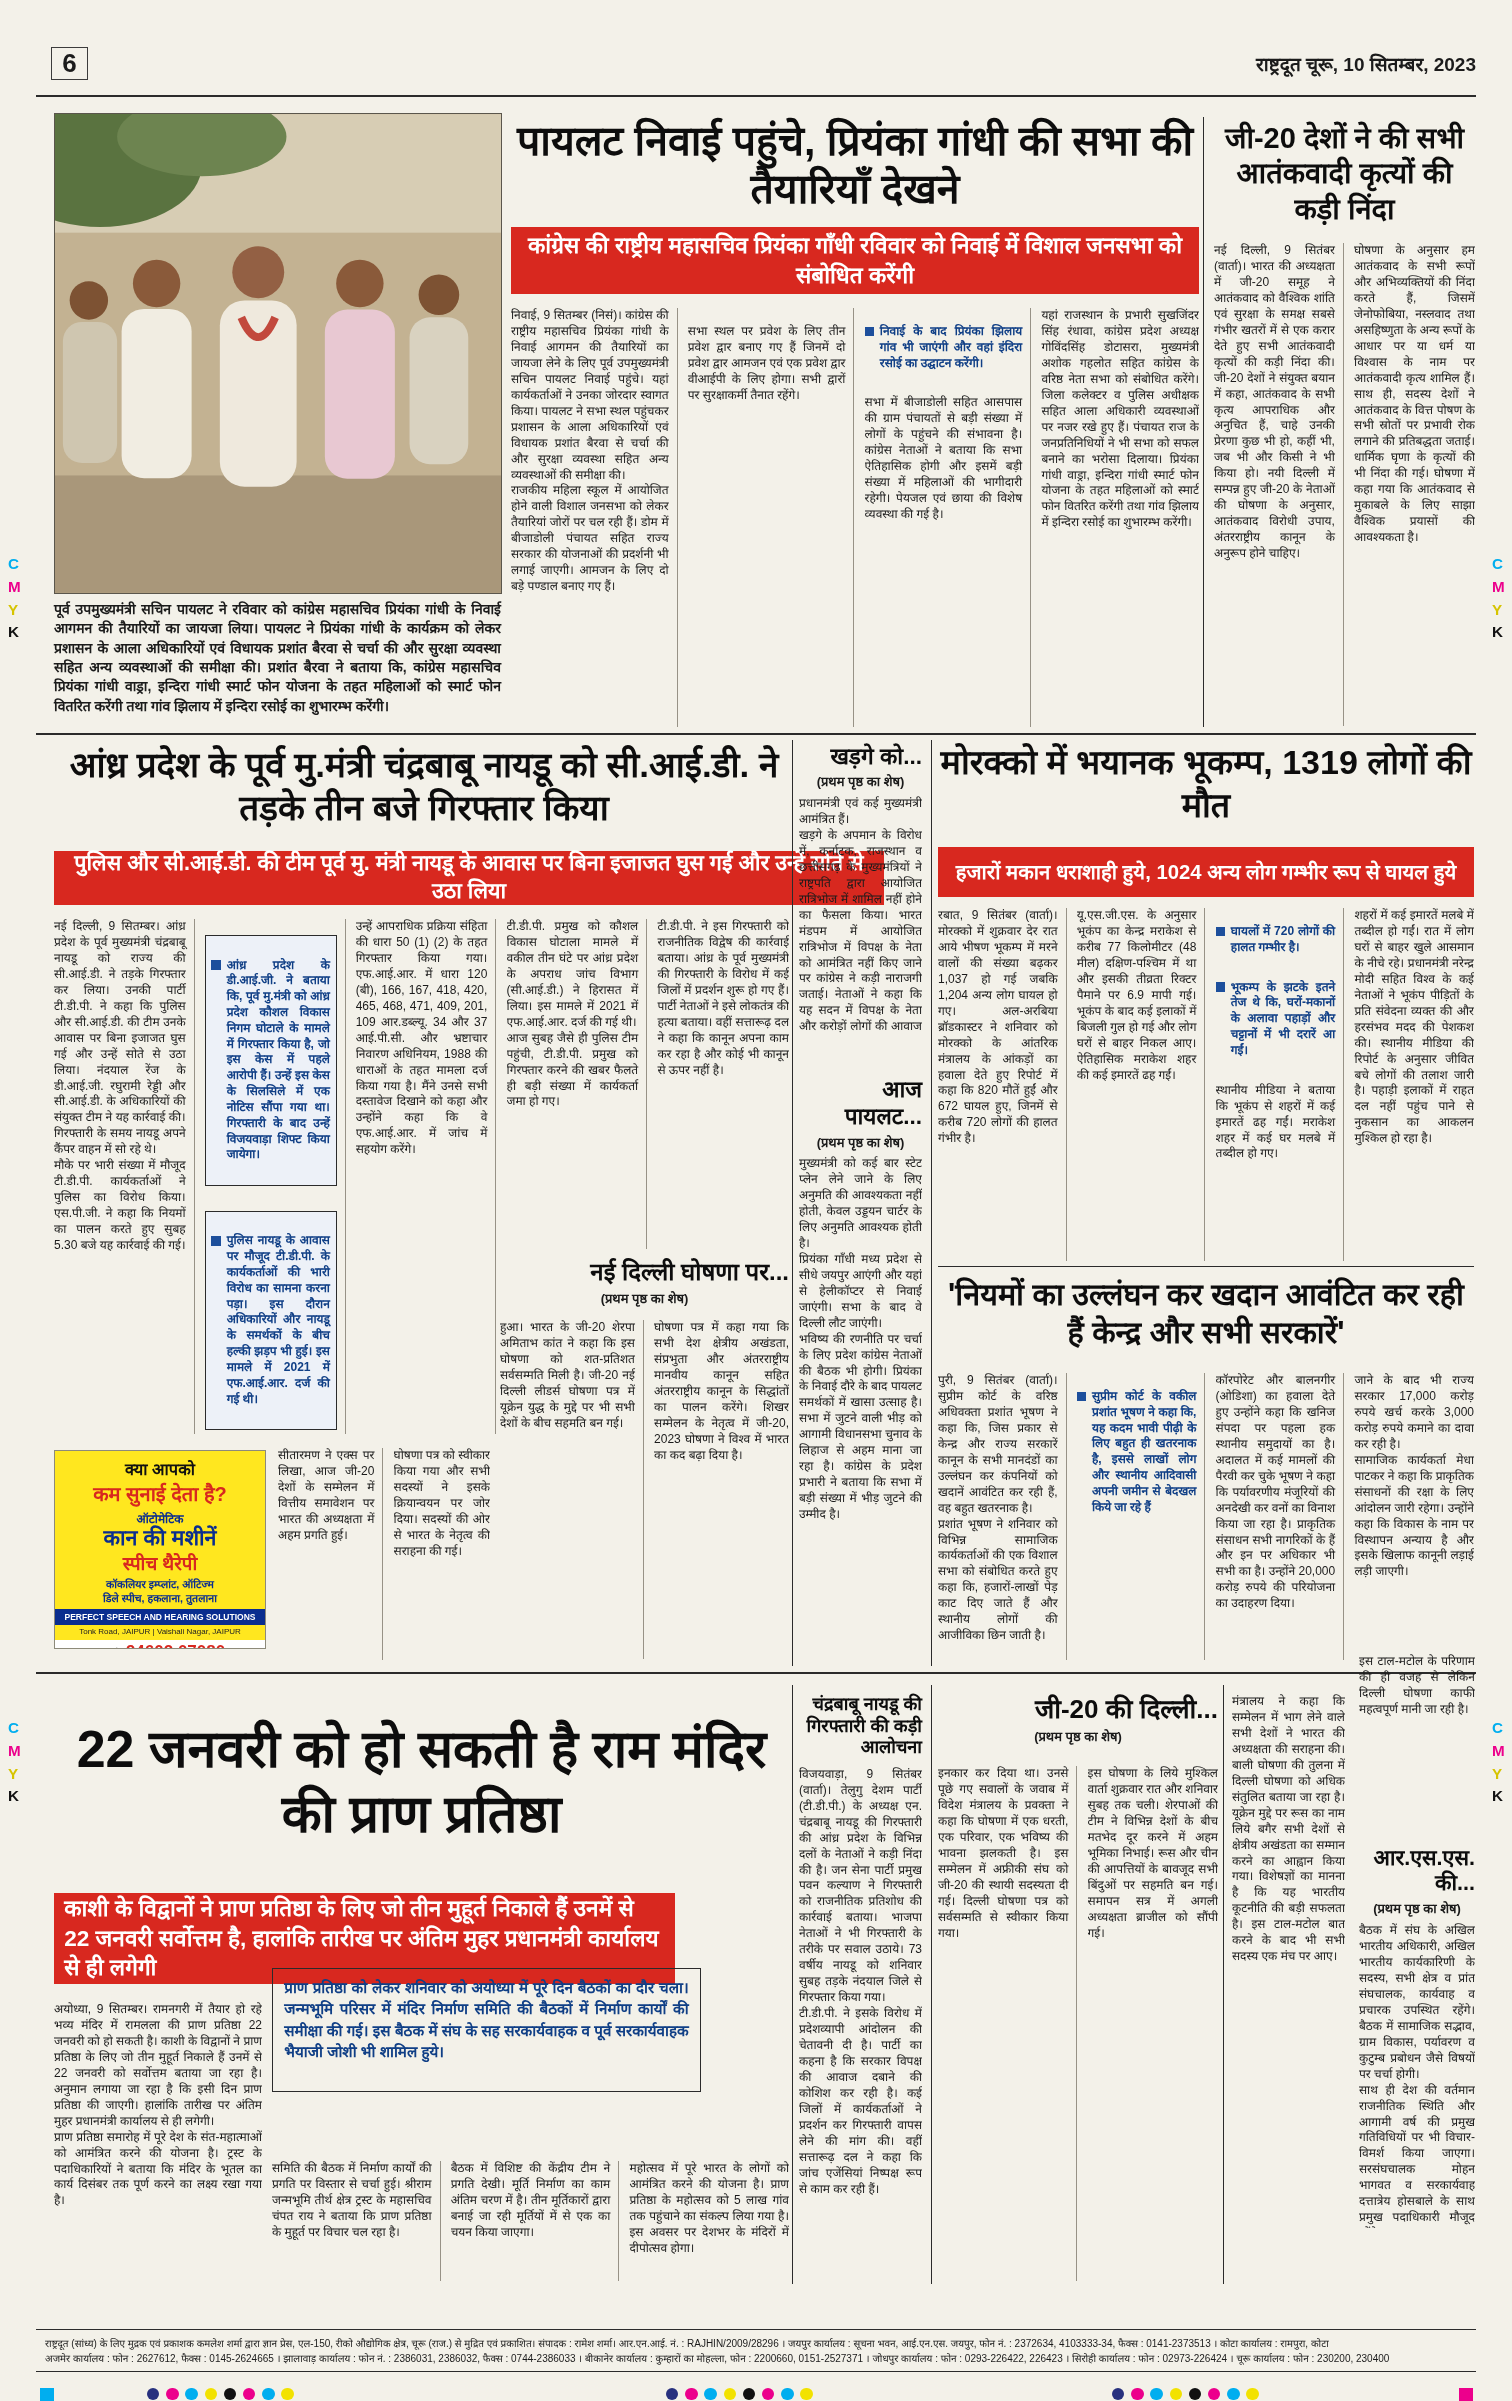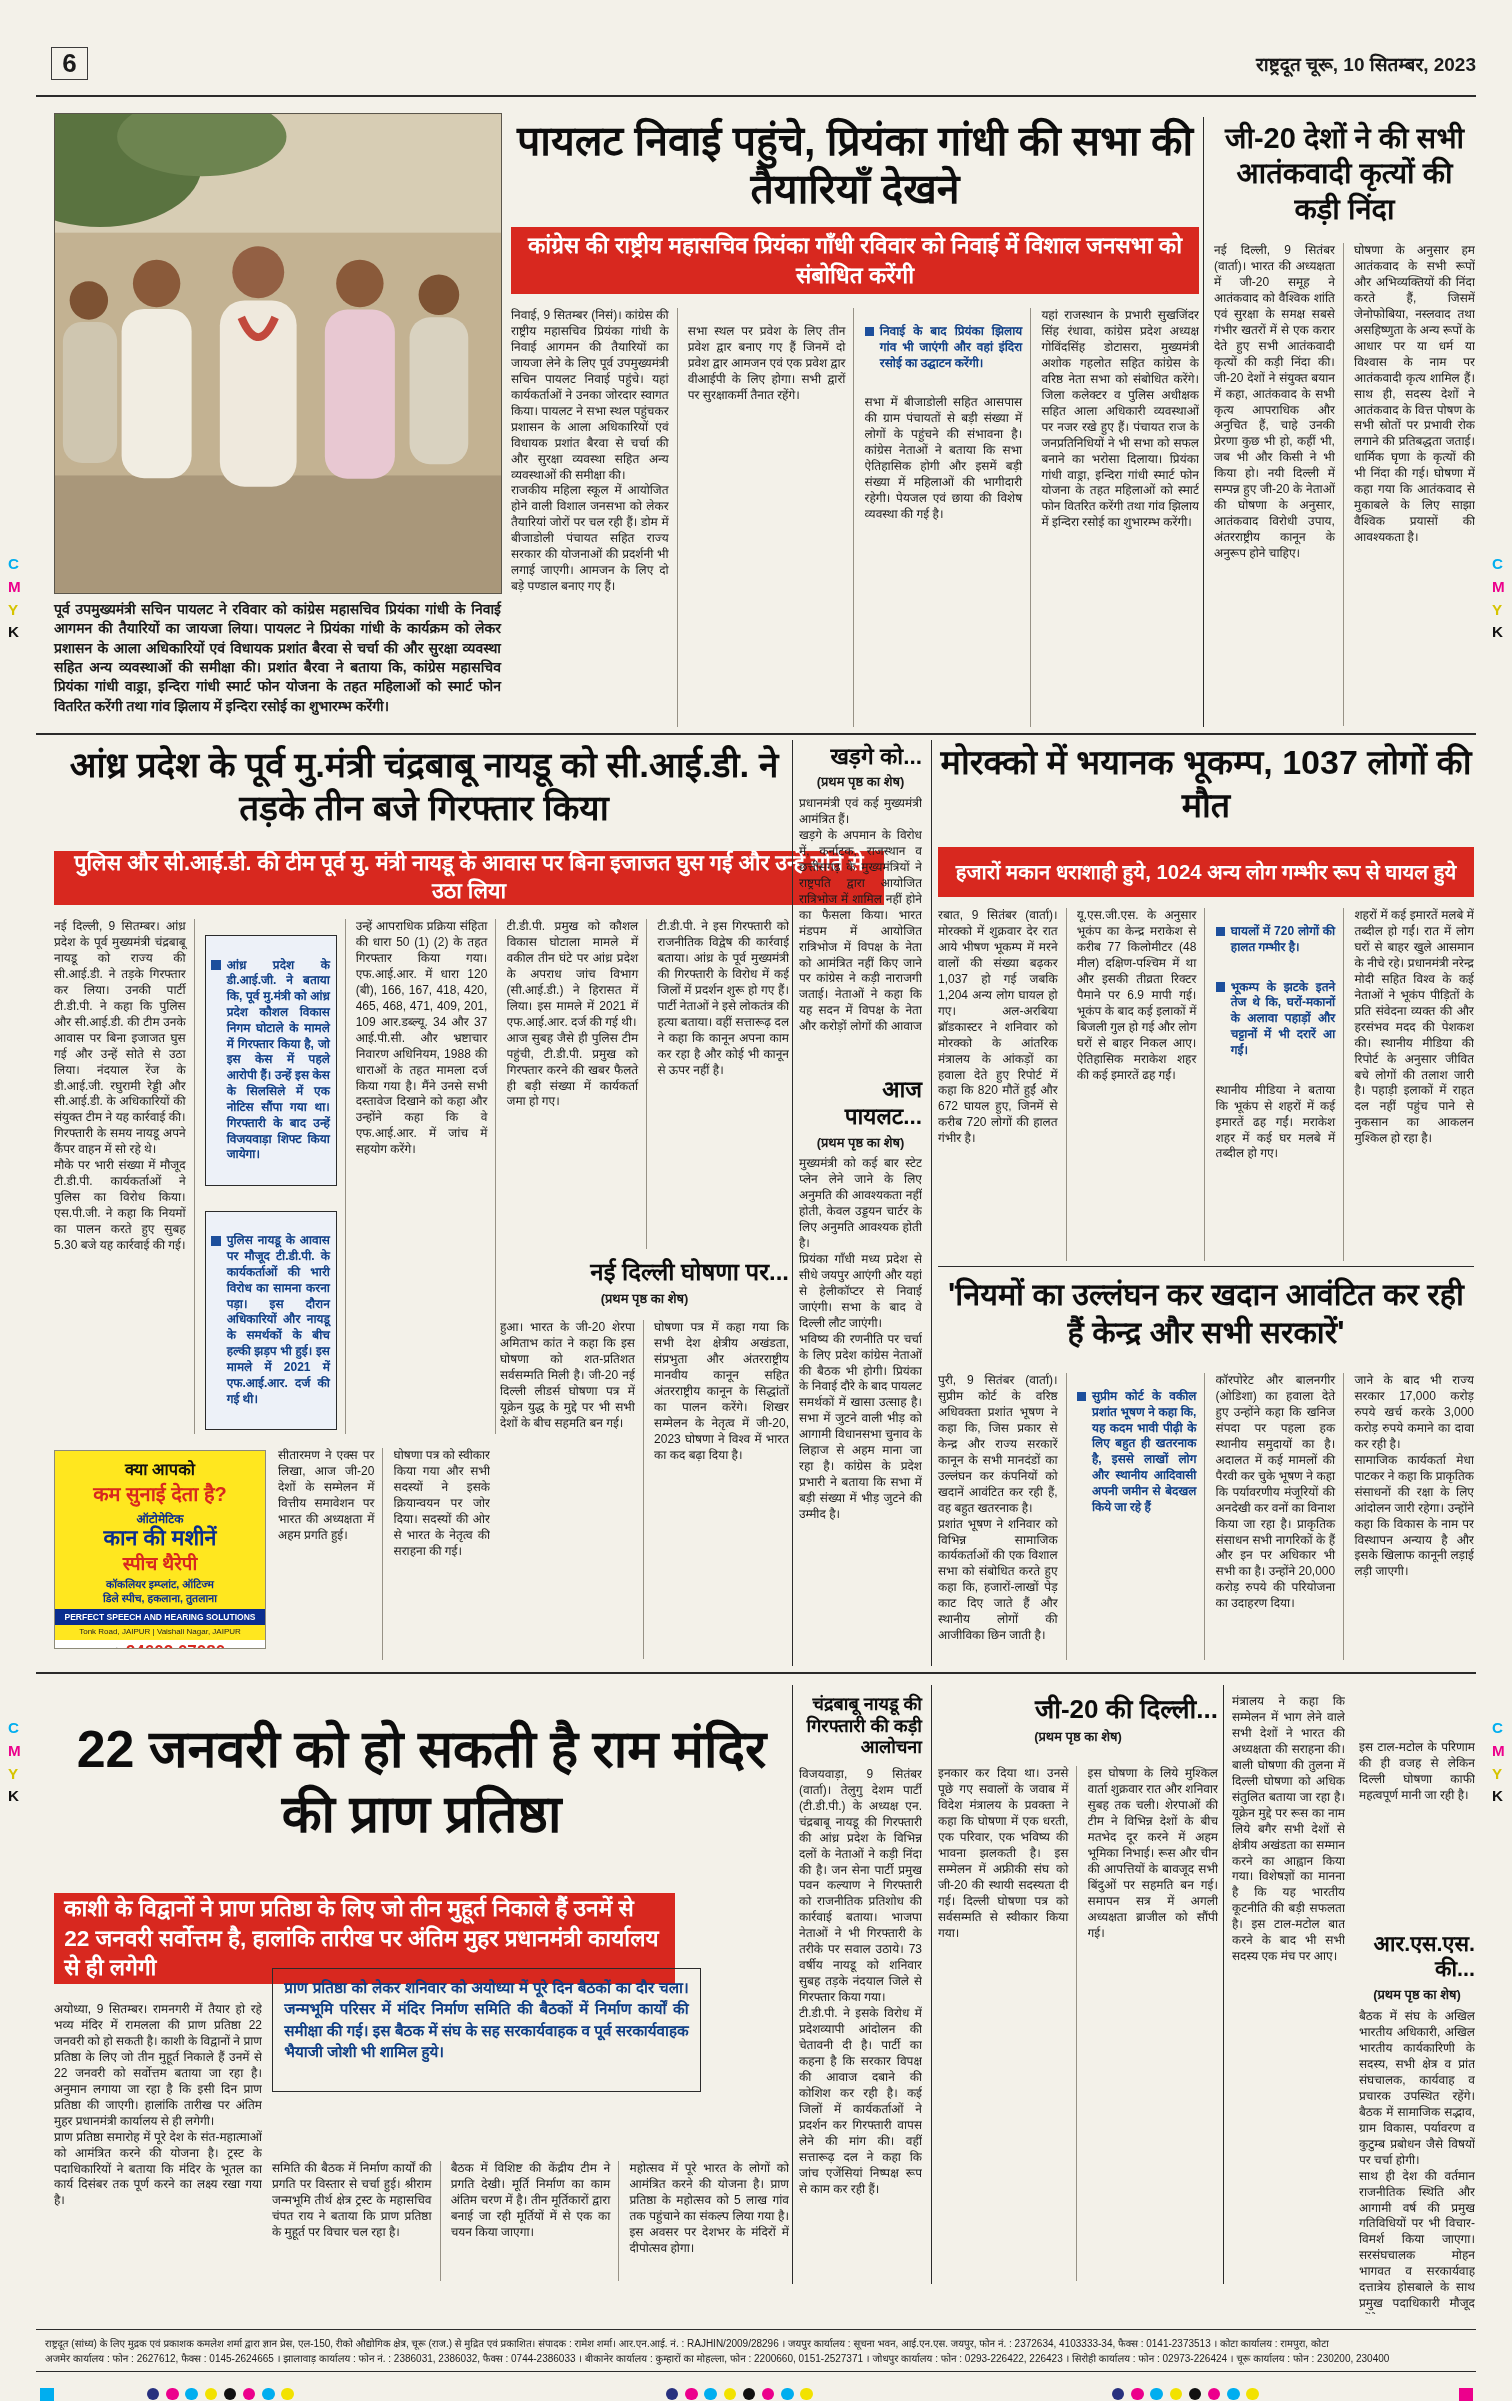--- a/index.html
+++ b/index.html
@@ -157,21 +157,21 @@
   </div>
 
   <div class="abs" style="left:799px;top:1076px;width:123px;">
     <div class="conthead" style="font-size:22.6px;">आज पायलट...</div>
     <div class="contnote">(प्रथम पृष्ठ का शेष)</div>
     <div class="plain" style="height:519px;">मुख्यमंत्री को कई बार स्टेट प्लेन लेने जाने के लिए अनुमति की आवश्यकता नहीं होती, केवल उड्डयन चार्टर के लिए अनुमति आवश्यक होती है।
 प्रियंका गाँधी मध्य प्रदेश से सीधे जयपुर आएंगी और यहां से हेलीकॉप्टर से निवाई जाएंगी। सभा के बाद वे दिल्ली लौट जाएंगी।
 भविष्य की रणनीति पर चर्चा के लिए प्रदेश कांग्रेस नेताओं की बैठक भी होगी। प्रियंका के निवाई दौरे के बाद पायलट समर्थकों में खासा उत्साह है। सभा में जुटने वाली भीड़ को आगामी विधानसभा चुनाव के लिहाज से अहम माना जा रहा है। कांग्रेस के प्रदेश प्रभारी ने बताया कि सभा में बड़ी संख्या में भीड़ जुटने की उम्मीद है।</div>
   </div>
 
-  <div class="abs hl" style="left:938px;top:741px;width:536px;font-size:34px;line-height:1.25;">मोरक्को में भयानक भूकम्प, 1037 लोगों की मौत</div>
+  <div class="abs hl" style="left:938px;top:741px;width:536px;font-size:34px;line-height:1.25;">मोरक्को में भयानक भूकम्प, 1319 लोगों की मौत</div>
   <div class="abs redbar" style="left:938px;top:847px;width: 536px;height:50px;font-size:20.3px;">हजारों मकान धराशाही हुये, 1024 अन्य लोग गम्भीर रूप से घायल हुये</div>
   <div class="abs cols" style="left:938px;top:908px;width:536px;height:353px;">
     <div class="col">रबात, 9 सितंबर (वार्ता)। मोरक्को में शुक्रवार देर रात आये भीषण भूकम्प में मरने वालों की संख्या बढ़कर 1,037 हो गई जबकि 1,204 अन्य लोग घायल हो गए। अल-अरबिया ब्रॉडकास्टर ने शनिवार को मोरक्को के आंतरिक मंत्रालय के आंकड़ों का हवाला देते हुए रिपोर्ट में कहा कि 820 मौतें हुईं और 672 घायल हुए, जिनमें से करीब 720 लोगों की हालत गंभीर है।</div>
     <div class="col">यू.एस.जी.एस. के अनुसार भूकंप का केन्द्र मराकेश से करीब 77 किलोमीटर (48 मील) दक्षिण-पश्चिम में था और इसकी तीव्रता रिक्टर पैमाने पर 6.9 मापी गई। भूकंप के बाद कई इलाकों में बिजली गुल हो गई और लोग घरों से बाहर निकल आए। ऐतिहासिक मराकेश शहर की कई इमारतें ढह गईं।</div>
     <div class="col">
       <div class="bullet">
         <span class="sq"></span>
         <span class="btext">घायलों में 720 लोगों की हालत गम्भीर है।</span>
       </div>
       <div class="bullet">
@@ -226,21 +226,21 @@
     <div class="conthead" style="font-size:26px;">जी-20 की दिल्ली...</div>
     <div class="contnote">(प्रथम पृष्ठ का शेष)</div>
   </div>
   <div class="abs cols" style="left:938px;top:1766px;width:280px;height:515px;">
     <div class="col">इनकार कर दिया था। उनसे पूछे गए सवालों के जवाब में विदेश मंत्रालय के प्रवक्ता ने कहा कि घोषणा में एक धरती, एक परिवार, एक भविष्य की भावना झलकती है। इस सम्मेलन में अफ्रीकी संघ को जी-20 की स्थायी सदस्यता दी गई। दिल्ली घोषणा पत्र को सर्वसम्मति से स्वीकार किया गया।</div>
     <div class="col">इस घोषणा के लिये मुश्किल वार्ता शुक्रवार रात और शनिवार सुबह तक चली। शेरपाओं की टीम ने विभिन्न देशों के बीच मतभेद दूर करने में अहम भूमिका निभाई। रूस और चीन की आपत्तियों के बावजूद सभी बिंदुओं पर सहमति बन गई। समापन सत्र में अगली अध्यक्षता ब्राजील को सौंपी गई।</div>
   </div>
 
   <div class="vrule" style="left:1223px;top:1685px;height:599px;"></div>
   <div class="abs plain" style="left:1232px;top:1694px;width:113px;height:587px;">मंत्रालय ने कहा कि सम्मेलन में भाग लेने वाले सभी देशों ने भारत की अध्यक्षता की सराहना की। बाली घोषणा की तुलना में दिल्ली घोषणा को अधिक संतुलित बताया जा रहा है। यूक्रेन मुद्दे पर रूस का नाम लिये बगैर सभी देशों से क्षेत्रीय अखंडता का सम्मान करने का आह्वान किया गया। विशेषज्ञों का मानना है कि यह भारतीय कूटनीति की बड़ी सफलता है। इस टाल-मटोल बात करने के बाद भी सभी सदस्य एक मंच पर आए।</div>
-  <div class="abs" style="left:1359px;top:1740px;width:116px;">
+  <div class="abs" style="left:1359px;top:1654px;width:116px;">
     <div class="plain" style="height:186px;">इस टाल-मटोल के परिणाम की ही वजह से लेकिन दिल्ली घोषणा काफी महत्वपूर्ण मानी जा रही है।</div>
     <div class="conthead" style="font-size:21.5px;margin-top:5.6px;">आर.एस.एस. की...</div>
     <div class="contnote">(प्रथम पृष्ठ का शेष)</div>
     <div class="plain" style="height:305px;">बैठक में संघ के अखिल भारतीय अधिकारी, अखिल भारतीय कार्यकारिणी के सदस्य, सभी क्षेत्र व प्रांत संघचालक, कार्यवाह व प्रचारक उपस्थित रहेंगे। बैठक में सामाजिक सद्भाव, ग्राम विकास, पर्यावरण व कुटुम्ब प्रबोधन जैसे विषयों पर चर्चा होगी।
 साथ ही देश की वर्तमान राजनीतिक स्थिति और आगामी वर्ष की प्रमुख गतिविधियों पर भी विचार-विमर्श किया जाएगा। सरसंघचालक मोहन भागवत व सरकार्यवाह दत्तात्रेय होसबाले के साथ प्रमुख पदाधिकारी मौजूद रहेंगे।</div>
   </div>
 
   <div class="abs" style="left:36px;top:2329px;width:1440px;box-sizing:border-box;border-top:1.1px solid #2b2b2b;border-bottom:1.1px solid #2b2b2b;padding:5.6px 9px;">
     <div style="font-size:10px;line-height:1.5;">राष्ट्रदूत (सांध्य) के लिए मुद्रक एवं प्रकाशक कमलेश शर्मा द्वारा ज्ञान प्रेस, एल-150, रीको औद्योगिक क्षेत्र, चूरू (राज.) से मुद्रित एवं प्रकाशित। संपादक : रामेश शर्मा। आर.एन.आई. नं. : RAJHIN/2009/28296 । जयपुर कार्यालय : सूचना भवन, आई.एन.एस. जयपुर, फोन नं. : 2372634, 4103333-34, फैक्स : 0141-2373513 । कोटा कार्यालय : रामपुरा, कोटा</div>
     <div style="font-size:10px;line-height:1.5;">अजमेर कार्यालय : फोन : 2627612, फैक्स : 0145-2624665 । झालावाड़ कार्यालय : फोन नं. : 2386031, 2386032, फैक्स : 0744-2386033 । बीकानेर कार्यालय : कुम्हारों का मोहल्ला, फोन : 2200660, 0151-2527371 । जोधपुर कार्यालय : फोन : 0293-226422, 226423 । सिरोही कार्यालय : फोन : 02973-226424 । चूरू कार्यालय : फोन : 230200, 230400</div>

